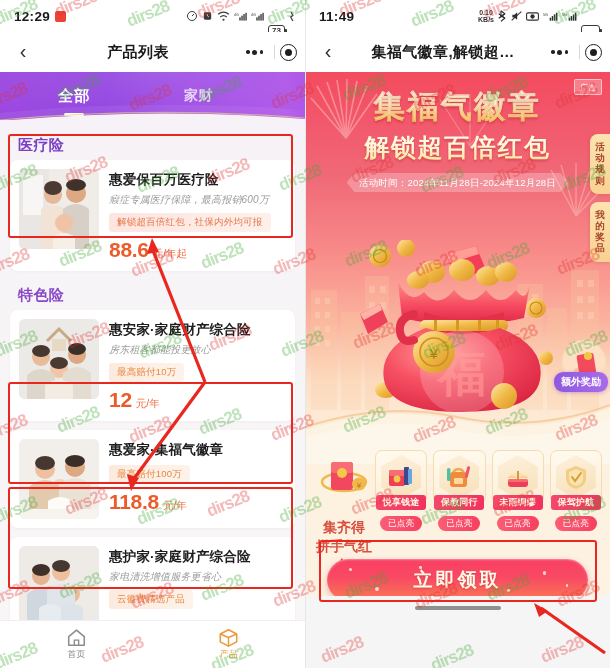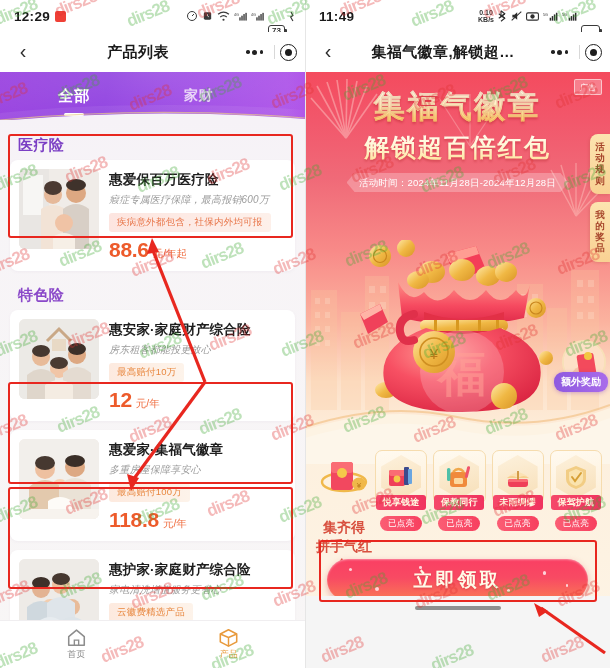--- a/index.html
+++ b/index.html
@@ -423,21 +423,21 @@
               <circle cx="45" cy="54" r="9" fill="#f0c3a5"></circle>
               <path d="M34 68 Q45 60 56 68 L56 80 L34 80 Z" fill="#f6efe6"></path>
               <path d="M30 18 Q34 12 40 18" fill="#4b3b33"></path>
               <ellipse cx="34" cy="19" rx="9" ry="7" fill="#4b3a32"></ellipse>
               <ellipse cx="57" cy="16" rx="10" ry="6" fill="#3f322b"></ellipse>
             </svg>
           </div>
           <div class="pinfo">
             <div class="pname">惠爱保百万医疗险</div>
             <div class="pdesc">瘕症专属医疗保障，最高报销600万</div>
-            <div class="ptag red">疾病意外都包含，社保内外均可报</div>
+            <div class="ptag red">解锁超百倍红包，社保内外均可报</div>
             <div class="pprice">
               <b>88.6</b>
               <span>元/年起</span>
             </div>
           </div>
         </div>
       </div>
 
       <div>
         <div class="sec-title sp">特色险</div>
@@ -480,21 +480,20 @@
               <path d="M10 48 Q26 34 42 48 L42 80 L10 80 Z" fill="#e3c9ad"></path>
               <path d="M40 46 Q56 32 72 46 L72 80 L40 80 Z" fill="#eae2d6"></path>
               <path d="M29 62 Q41 54 53 62 L53 80 L29 80 Z" fill="#fdfbf7"></path>
               <ellipse cx="26" cy="24" rx="10" ry="7" fill="#463830"></ellipse>
               <ellipse cx="56" cy="22" rx="10" ry="6" fill="#3a2e27"></ellipse>
               <rect x="0" y="70" width="80" height="10" fill="#f7f3ee"></rect>
             </svg>
           </div>
           <div class="pinfo">
             <div class="pname">惠爱家·集福气徽章</div>
-            <div class="pdesc">多重房屋保障享安心</div>
             <div class="ptag">最高赔付100万</div>
             <div class="pprice">
               <b>118.8</b>
               <span>元/年</span>
             </div>
           </div>
         </div>
 
         <div class="pcard">
           <div class="thumb">

